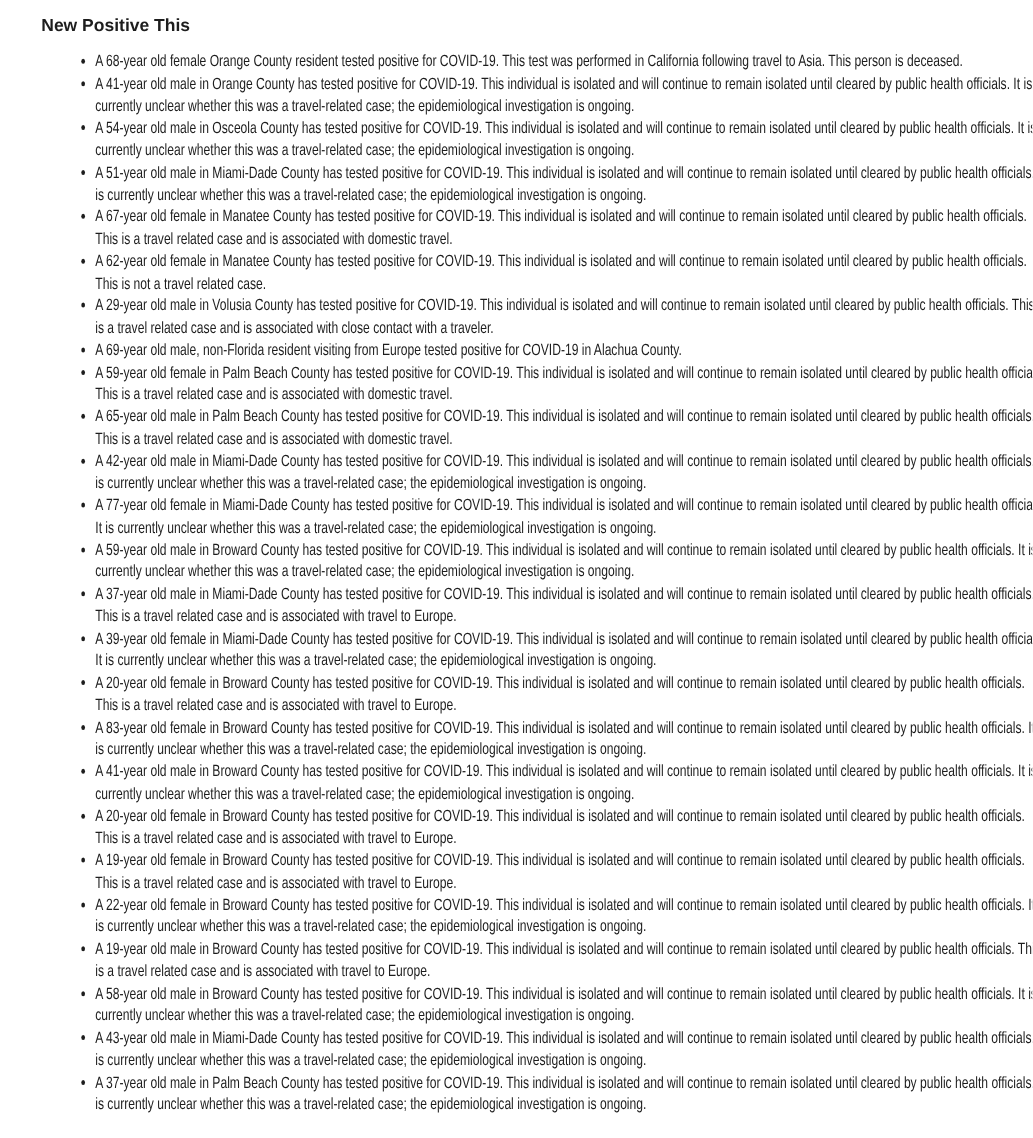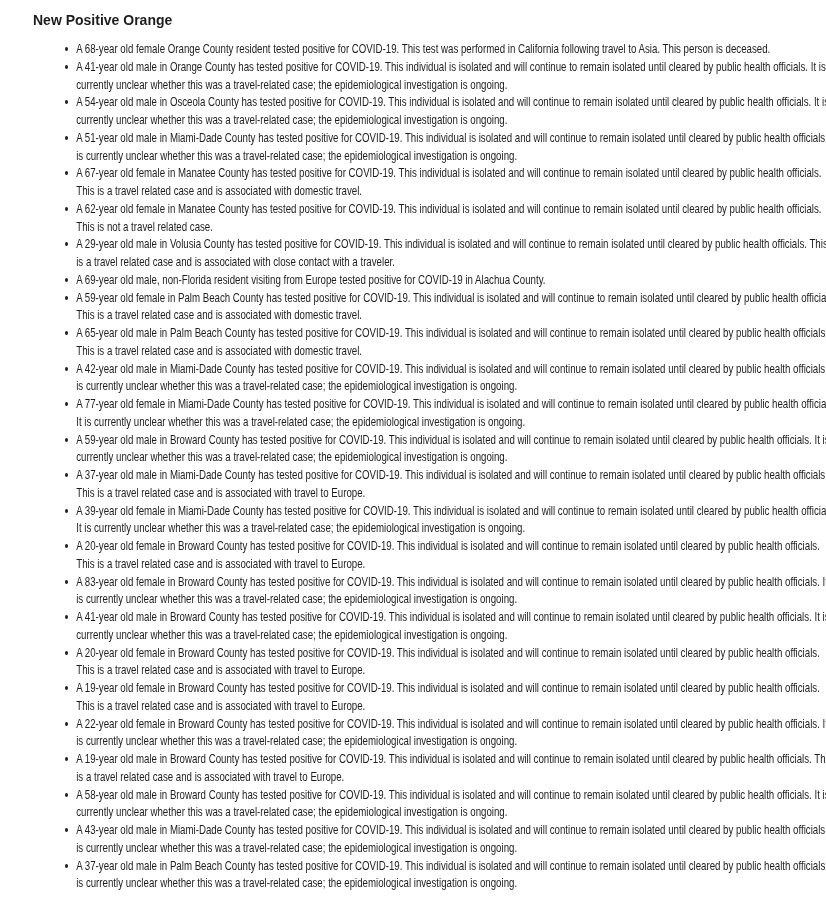--- a/index.html
+++ b/index.html
@@ -43,21 +43,21 @@
   }
   .case-list li::marker {
     color: #1d1d1d;
   }
 </style>
 </head>
 <body>
 
 <div class="page">
   <div class="doc">
-    <h3 class="doc-heading">New Positive Orange</h3>
+    <h3 class="doc-heading">New Positive This</h3>
     <ul class="case-list">
       <li>A 68-year old female Orange County resident tested positive for COVID-19. This test was performed in California following travel to Asia. This person is deceased.</li>
       <li>A 41-year old male in Orange County has tested positive for COVID-19. This individual is isolated and will continue to remain isolated until cleared by public health officials. It is currently unclear whether this was a travel-related case; the epidemiological investigation is ongoing.</li>
       <li>A 54-year old male in Osceola County has tested positive for COVID-19. This individual is isolated and will continue to remain isolated until cleared by public health officials. It is currently unclear whether this was a travel-related case; the epidemiological investigation is ongoing.</li>
       <li>A 51-year old male in Miami-Dade County has tested positive for COVID-19. This individual is isolated and will continue to remain isolated until cleared by public health officials. It is currently unclear whether this was a travel-related case; the epidemiological investigation is ongoing.</li>
       <li>A 67-year old female in Manatee County has tested positive for COVID-19. This individual is isolated and will continue to remain isolated until cleared by public health officials. This is a travel related case and is associated with domestic travel.</li>
       <li>A 62-year old female in Manatee County has tested positive for COVID-19. This individual is isolated and will continue to remain isolated until cleared by public health officials. This is not a travel related case.</li>
       <li>A 29-year old male in Volusia County has tested positive for COVID-19. This individual is isolated and will continue to remain isolated until cleared by public health officials. This is a travel related case and is associated with close contact with a traveler.</li>
       <li>A 69-year old male, non-Florida resident visiting from Europe tested positive for COVID-19 in Alachua County.</li>
       <li>A 59-year old female in Palm Beach County has tested positive for COVID-19. This individual is isolated and will continue to remain isolated until cleared by public health officials. This is a travel related case and is associated with domestic travel.</li>

